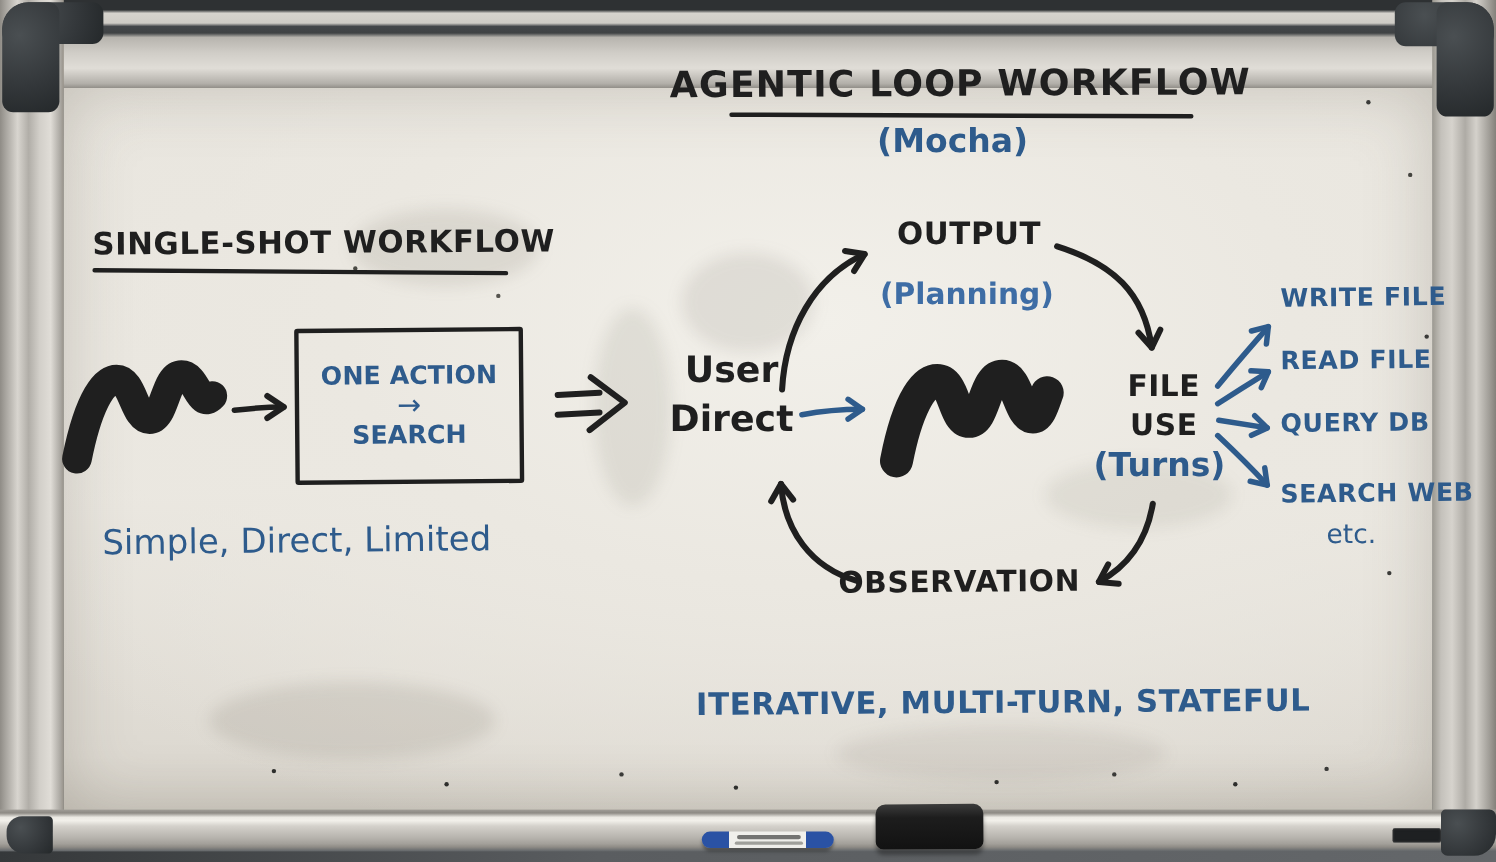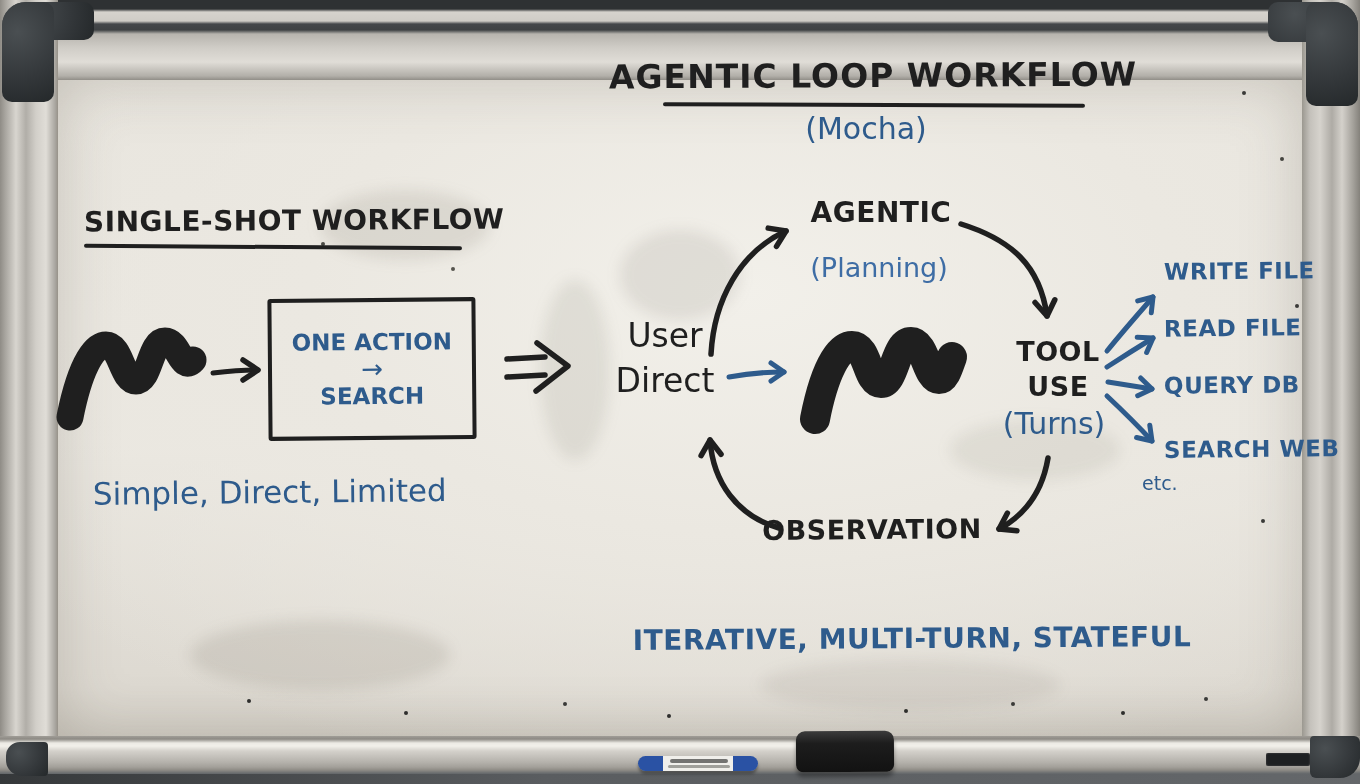--- a/index.html
+++ b/index.html
@@ -36,21 +36,21 @@
       linear-gradient(180deg,#e7e4dd 0%,#eae7e0 55%,#ddd9d1 92%,#d2cec5 100%);
     box-shadow:inset 0 0 60px rgba(90,85,72,.25);}
   .smudge{border-radius:50%;filter:blur(7px);}
   .speck,.speck-row{width:2px;height:2px;border-radius:50%;background:transparent;}
 
   
   .hw{position:absolute;white-space:nowrap;}
   .blk{color:var(--marker-black,#1f1f1f);}
   .blu{color:var(--marker-blue,#2e5b8c);}
   .blu2{color:var(--marker-blue-light,#3e6da5);}
-  .ctr{transform:translateX(-50%);text-align:center;}
+  .ctr{transform:translateX(-50%);text-align:center;font-weight:bold;}
   .underline{position:absolute;background:var(--marker-black,#1f1f1f);border-radius:3px;}
 
   .t-title{left:873px;top:56px;font-size:33px;font-weight:bold;letter-spacing:1px;transform:translateX(-50%) rotate(-0.3deg);}
   .u-title{left:663px;top:103px;width:422px;height:4px;transform:rotate(0.2deg);}
   .t-mocha{left:866px;top:111px;font-size:30px;}
   .t-ssh{left:84px;top:204px;font-size:28px;font-weight:bold;letter-spacing:0.5px;transform:rotate(-0.4deg);}
   .u-ssh{left:84px;top:245px;width:378px;height:4px;transform:rotate(0.4deg);}
 
   .one-box{left:268px;top:298px;width:200px;height:134px;border:4px solid var(--marker-black,#1f1f1f);
     border-radius:3px;transform:rotate(-0.5deg);display:flex;flex-direction:column;align-items:center;justify-content:center;gap:1px;}
@@ -60,21 +60,21 @@
   .t-simple{left:93px;top:474px;font-size:31px;transform:rotate(-0.6deg);}
   .t-user{left:665px;top:314px;font-size:33px;line-height:1.35;}
   .t-thought{left:881px;top:196px;font-size:28px;font-weight:bold;letter-spacing:0.5px;}
   .t-planning{left:879px;top:232px;font-size:27px;margin-top:20px;}
   .t-tool{left:1058px;top:334px;font-size:27px;font-weight:bold;line-height:1.3;letter-spacing:0.5px;}
   .t-turns{left:1054px;top:406px;font-size:30px;}
   .t-obs{left:872px;top:514px;font-size:27px;font-weight:bold;letter-spacing:0.5px;transform:translateX(-50%) rotate(-0.5deg);}
   .t-feedback{left:867px;top:553px;font-size:26px;}
   .tool-item{left:1164px;font-size:23px;font-weight:bold;letter-spacing:0.5px;transform:rotate(-0.6deg);}
   .ti-0{top:258px;} .ti-1{top:315px;} .ti-2{top:372px;} .ti-3{top:436px;}
-  .t-etc{left:1142px;top:472px;font-size:19px;}
+  .t-etc{left:1206px;top:472px;font-size:24px;}
   .t-loopcap{left:912px;top:622px;font-size:28px;font-weight:bold;letter-spacing:0.5px;transform:translateX(-50%) rotate(-0.4deg);}
 
   
   svg.inklayer{position:absolute;left:0;top:0;pointer-events:none;}
   .ink{stroke:var(--marker-black,#1f1f1f);fill:none;stroke-linecap:round;stroke-linejoin:round;}
   .ink-blue{stroke:var(--marker-blue,#2e5b8c);fill:none;stroke-linecap:round;stroke-linejoin:round;}
 
   
   .marker-pen{left:638px;top:756px;width:120px;height:15px;border-radius:8px;
     background:linear-gradient(90deg,var(--pen-cap-blue,#2a52a4) 0 25px,#f0efeb 25px 95px,var(--pen-cap-blue,#2a52a4) 95px 120px);
@@ -117,24 +117,24 @@
     <div class="blu ar">→</div>
     <div class="blu l2">SEARCH</div>
   </div>
 
   <div class="hw blu t-simple">Simple, Direct, Limited</div>
 
   <div class="hw blk t-user ctr" style="left:665px;">
     <div>User</div>
     <div>Direct</div>
   </div>
-  <div class="hw blk t-thought ctr" style="left:881px;">AGENTIC</div>
+  <div class="hw blk t-thought ctr" style="left:881px;">OUTPUT</div>
   <div class="hw blu2 t-planning ctr" style="left:879px;">(Planning)</div>
   <div class="hw blk t-tool ctr" style="left:1058px;">
-    <div>TOOL</div>
+    <div>FILE</div>
     <div>USE</div>
   </div>
   <div class="hw blu t-turns ctr" style="left:1054px;">(Turns)</div>
   <div class="hw blk t-obs">OBSERVATION</div>
 
   <div class="hw blu tool-item ti-0">WRITE FILE</div>
   <div class="hw blu tool-item ti-1">READ FILE</div>
   <div class="hw blu tool-item ti-2">QUERY DB</div>
   <div class="hw blu tool-item ti-3">SEARCH WEB</div>
   <div class="hw blu t-etc">etc.</div>

